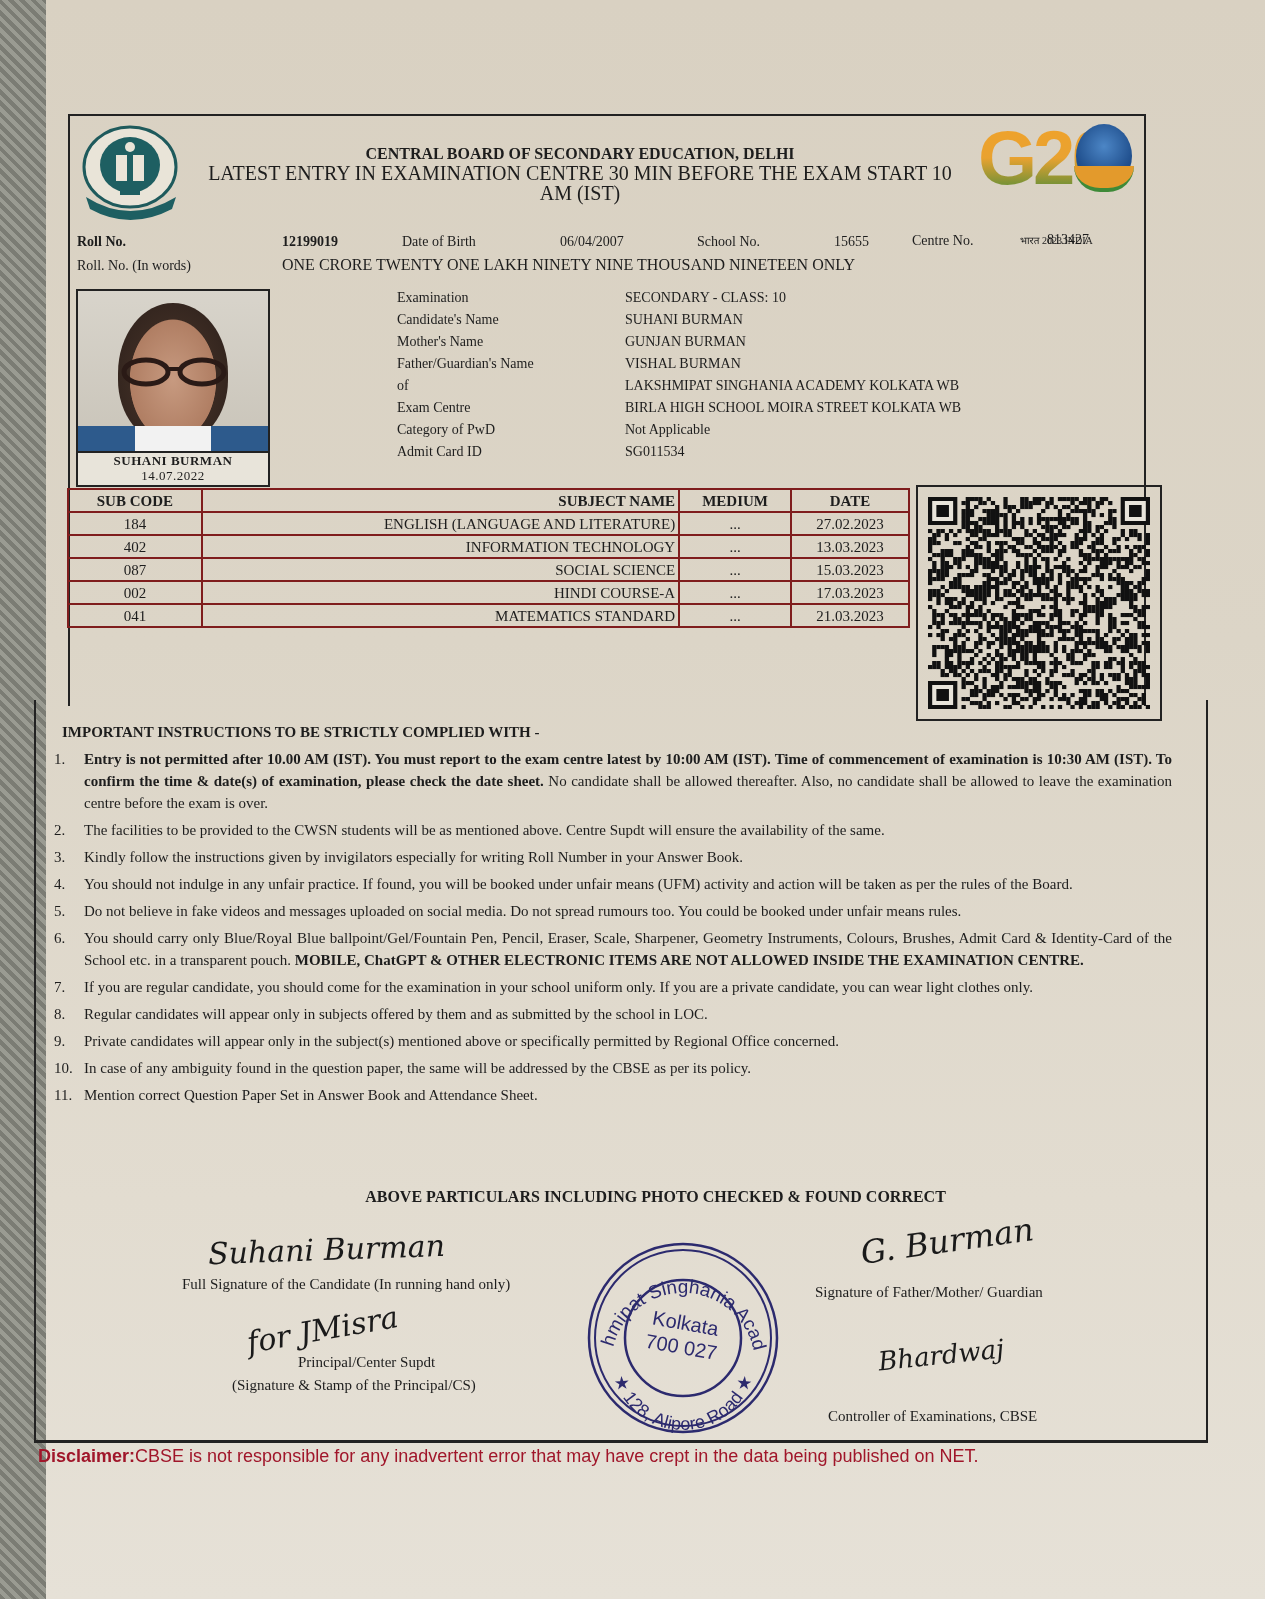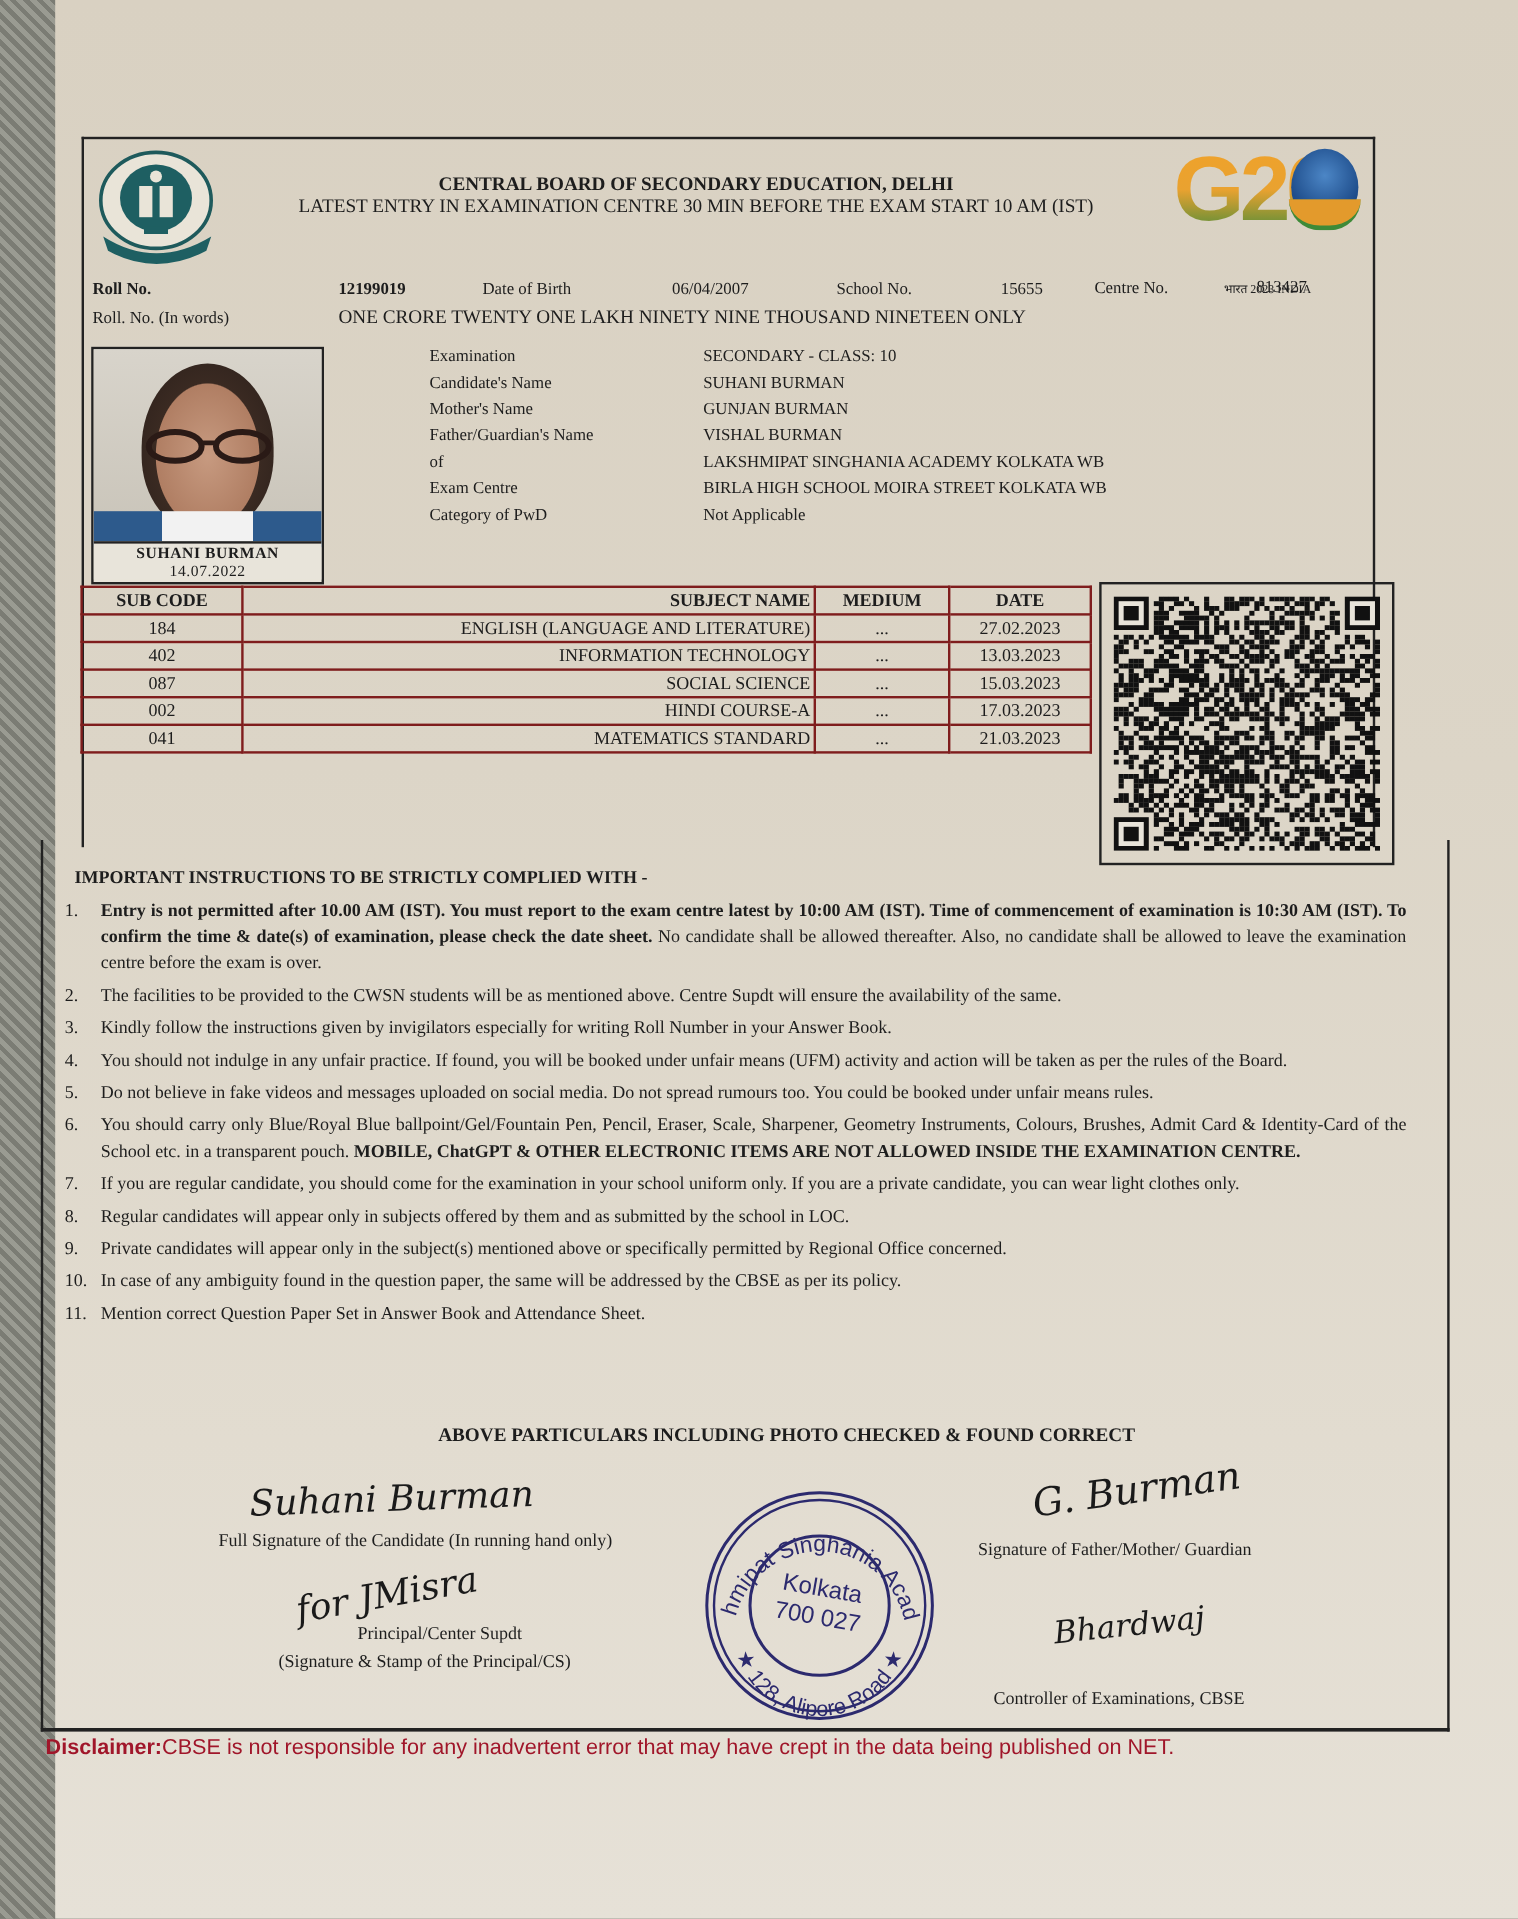--- a/index.html
+++ b/index.html
@@ -41,21 +41,21 @@
   }
   .g20-lotus {
     position: absolute; left: 96px; top: 48px; width: 60px; height: 22px;
     border-radius: 0 0 30px 30px; background: #e39a2c; border-bottom: 4px solid #3e8a38;
   }
   .g20-sub {
     position: absolute; left: 42px; top: 82px; font-size: 10px; font-weight: normal; color: #222; margin-top: 33px;
   }
   .hdr { position: absolute; left: 200px; top: 144px; width: 760px; text-align: center; }
   .hdr .l1, .hdr .l2 { font-weight: bold; font-size: 16px; line-height: 19px; }
-  .hdr .l3 { font-size: 16px; line-height: 20px; text-align: center; }
+  .hdr .l3 { font-size: 20px; line-height: 20px; text-align: center; }
   .info-row { position: absolute; font-size: 14px; }
   .b { font-weight: bold; }
   .photo {
     position: absolute; left: 76px; top: 289px; width: 190px; height: 194px;
     border: 2px solid #222; background: #e8e4da; overflow: hidden;
   }
   .photo-img {
     position: absolute; left: 0; top: 0; width: 190px; height: 160px;
     background: linear-gradient(180deg, #d8d4cb 0%, #c9c4b9 100%);
   }
@@ -71,21 +71,21 @@
     background: linear-gradient(90deg, #2d5a8c 0 30%, #f2f2f2 30% 70%, #2d5a8c 70% 100%);
   }
   .photo-caption {
     position: absolute; left: 0; top: 160px; width: 190px; text-align: center;
     font-size: 13px; line-height: 15px; font-weight: bold; letter-spacing: 0.5px;
     background: #e8e4da; border-top: 2px solid #222;
   }
   .photo-caption .d { font-weight: normal; }
   .details { position: absolute; left: 358px; top: 290px; font-size: 14px; }
   .details .row { height: 22px; display: flex; }
-  .details .lbl { width: 228px; }
+  .details .lbl { width: 228px; margin-left: 39px; }
   .subj-table {
     position: absolute; left: 67px; top: 488px; width: 843px;
     border-collapse: collapse; font-size: 15px;
   }
   .subj-table th, .subj-table td {
     border: 2px solid #7f1d1d; height: 21px; padding: 0 3px; line-height: 20px;
   }
   .subj-table th { font-weight: bold; }
   .subj-table td.c, .subj-table th.c { text-align: center; }
   .subj-table td.l, .subj-table th.l { text-align: right; }
@@ -201,20 +201,24 @@
       <div class="lbl">of</div>
       <div>LAKSHMIPAT SINGHANIA ACADEMY KOLKATA WB</div>
     </div>
   <div class="row">
       <div class="lbl">Exam Centre</div>
       <div>BIRLA HIGH SCHOOL MOIRA STREET KOLKATA WB</div>
     </div>
   <div class="row">
       <div class="lbl">Category of PwD</div>
       <div>Not Applicable</div>
+    </div>
+  <div class="row">
+      <div class="lbl">Admit Card ID</div>
+      <div>SG011534</div>
     </div>
 </div>
 
 <table class="subj-table">
   <thead>
     <tr>
       <th class="c col-code">SUB CODE</th>
       <th class="l col-name">SUBJECT NAME</th>
       <th class="c col-med">MEDIUM</th>
       <th class="c col-date">DATE</th>

